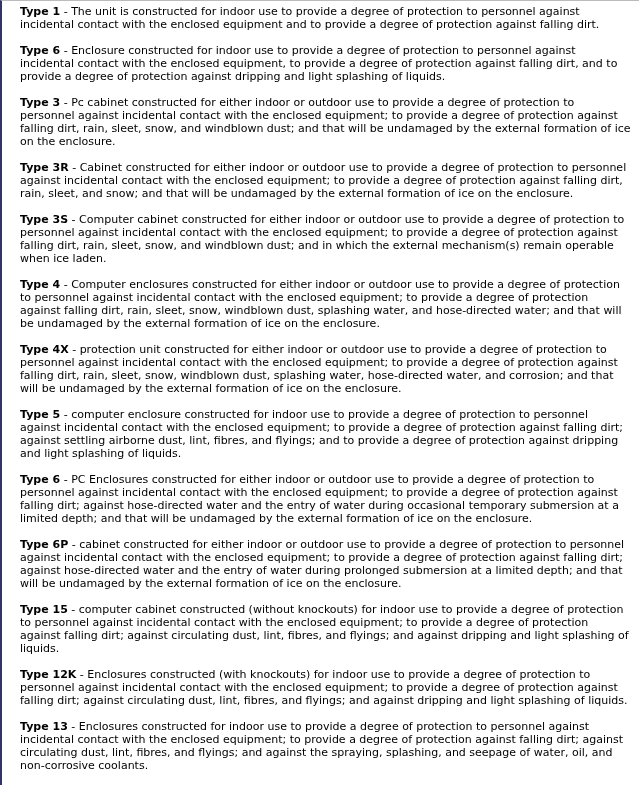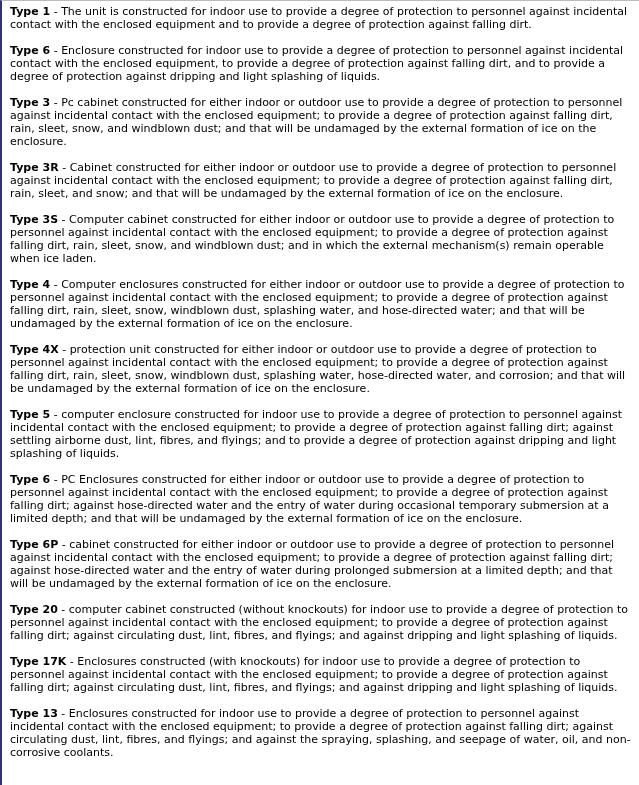--- a/index.html
+++ b/index.html
@@ -2,21 +2,21 @@
 <html><head>
 <meta charset="utf-8">
 <style>
   html, body { margin: 0; padding: 0; background: #ffffff; }
   .page {
     width: 639px;
     height: 785px;
     box-sizing: border-box;
     border-left: 2px solid #333366;
     border-top: 1px solid #bbbbbb;
-    padding: 4px 8px 0 8px;
+    padding: 4px 8px 0 18px;
     font-family: "DejaVu Sans", sans-serif;
     font-size: 11px;
     line-height: 13px;
     color: #000000;
     overflow: hidden;
     text-align: left;
   }
   .entry { margin: 0 0 13px 0; }
   .entry .type-label { font-weight: bold; }
 </style>
@@ -38,19 +38,19 @@
   <p class="entry"><b class="type-label">Type 4</b><span> - Computer enclosures constructed for either indoor or outdoor use to provide a degree of protection to personnel against incidental contact with the enclosed equipment; to provide a degree of protection against falling dirt, rain, sleet, snow, windblown dust, splashing water, and hose-directed water; and that will be undamaged by the external formation of ice on the enclosure.</span></p>
 
   <p class="entry"><b class="type-label">Type 4X</b><span> - protection unit constructed for either indoor or outdoor use to provide a degree of protection to personnel against incidental contact with the enclosed equipment; to provide a degree of protection against falling dirt, rain, sleet, snow, windblown dust, splashing water, hose-directed water, and corrosion; and that will be undamaged by the external formation of ice on the enclosure.</span></p>
 
   <p class="entry"><b class="type-label">Type 5</b><span> - computer enclosure constructed for indoor use to provide a degree of protection to personnel against incidental contact with the enclosed equipment; to provide a degree of protection against falling dirt; against settling airborne dust, lint, fibres, and flyings; and to provide a degree of protection against dripping and light splashing of liquids.</span></p>
 
   <p class="entry"><b class="type-label">Type 6</b><span> - PC Enclosures constructed for either indoor or outdoor use to provide a degree of protection to personnel against incidental contact with the enclosed equipment; to provide a degree of protection against falling dirt; against hose-directed water and the entry of water during occasional temporary submersion at a limited depth; and that will be undamaged by the external formation of ice on the enclosure.</span></p>
 
   <p class="entry"><b class="type-label">Type 6P</b><span> - cabinet constructed for either indoor or outdoor use to provide a degree of protection to personnel against incidental contact with the enclosed equipment; to provide a degree of protection against falling dirt; against hose-directed water and the entry of water during prolonged submersion at a limited depth; and that will be undamaged by the external formation of ice on the enclosure.</span></p>
 
-  <p class="entry"><b class="type-label">Type 20</b><span> - computer cabinet constructed (without knockouts) for indoor use to provide a degree of protection to personnel against incidental contact with the enclosed equipment; to provide a degree of protection against falling dirt; against circulating dust, lint, fibres, and flyings; and against dripping and light splashing of liquids.</span></p>
+  <p class="entry"><b class="type-label">Type 15</b><span> - computer cabinet constructed (without knockouts) for indoor use to provide a degree of protection to personnel against incidental contact with the enclosed equipment; to provide a degree of protection against falling dirt; against circulating dust, lint, fibres, and flyings; and against dripping and light splashing of liquids.</span></p>
 
-  <p class="entry"><b class="type-label">Type 17K</b><span> - Enclosures constructed (with knockouts) for indoor use to provide a degree of protection to personnel against incidental contact with the enclosed equipment; to provide a degree of protection against falling dirt; against circulating dust, lint, fibres, and flyings; and against dripping and light splashing of liquids.</span></p>
+  <p class="entry"><b class="type-label">Type 12K</b><span> - Enclosures constructed (with knockouts) for indoor use to provide a degree of protection to personnel against incidental contact with the enclosed equipment; to provide a degree of protection against falling dirt; against circulating dust, lint, fibres, and flyings; and against dripping and light splashing of liquids.</span></p>
 
   <p class="entry"><b class="type-label">Type 13</b><span> - Enclosures constructed for indoor use to provide a degree of protection to personnel against incidental contact with the enclosed equipment; to provide a degree of protection against falling dirt; against circulating dust, lint, fibres, and flyings; and against the spraying, splashing, and seepage of water, oil, and non-corrosive coolants.</span></p>
 
 </div>
 
 </body></html>

